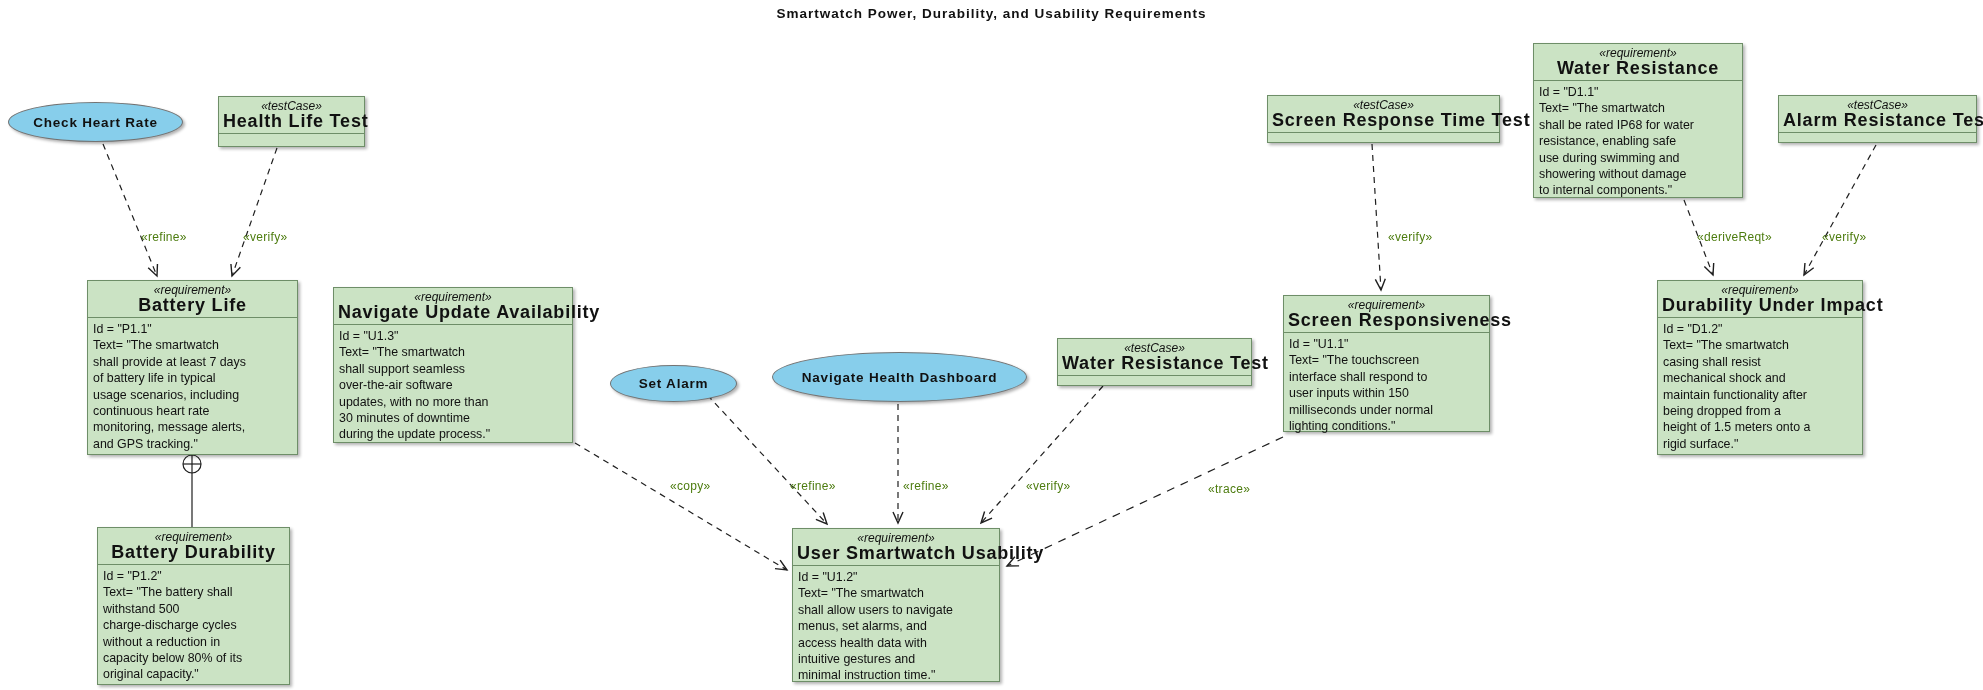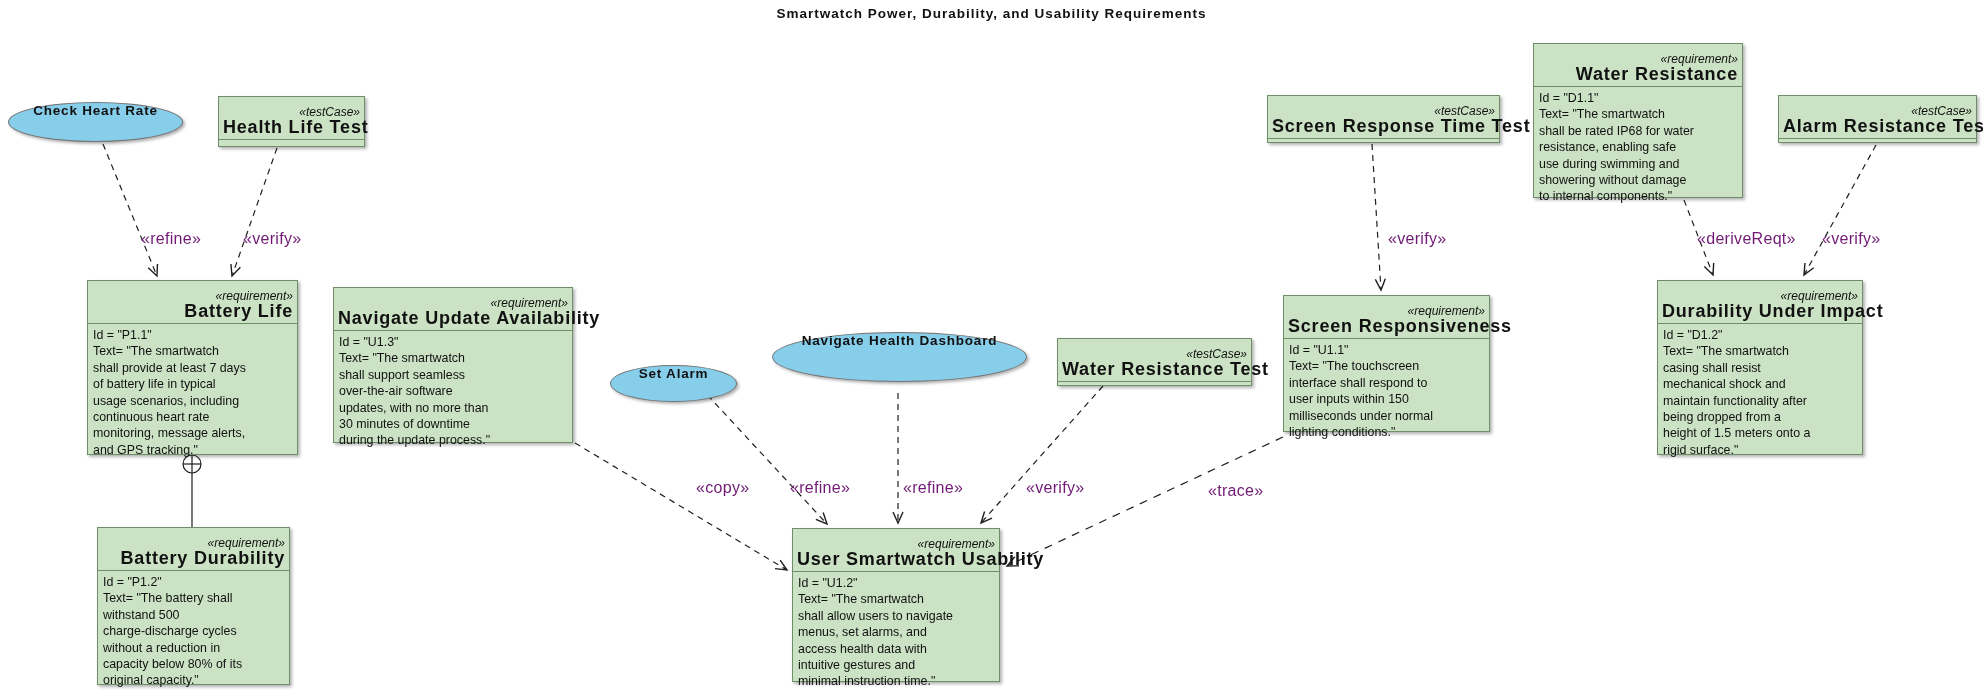--- a/index.html
+++ b/index.html
@@ -11,34 +11,34 @@
   }
   html,body{margin:0;padding:0;background:#ffffff;}
   body{font-family:"Liberation Sans", sans-serif; color:#111;}
   .canvas{position:relative;width:1983px;height:690px;background:#fff;overflow:hidden;}
   .title{position:absolute;top:6px;left:50%;transform:translateX(-50%);
          font-size:13.5px;font-weight:bold;letter-spacing:1px;white-space:nowrap;}
   svg.layer{position:absolute;left:0;top:0;}
 
   .node{position:absolute;box-sizing:border-box;background:var(--node-fill);
         border:1px solid var(--node-border);box-shadow:2px 2px 3px rgba(0,0,0,0.3);}
-  .node .hdr{padding:8px 4px 3px 4px;text-align:right;border-bottom:1px solid var(--node-border);}
+  .node .hdr{padding:2px 4px 3px 4px;text-align:center;border-bottom:1px solid var(--node-border);}
   .node .stereo{font-style:italic;font-size:12px;line-height:14px;}
   .node .nm{font-weight:bold;font-size:18px;line-height:17px;letter-spacing:0.8px;white-space:nowrap;}
   .node .body{padding:3px 5px 4px 5px;font-size:12.4px;line-height:16.4px;
               white-space:pre-line;text-align:left;}
   .node.testcase .empty{height:11px;}
 
   .usecase{position:absolute;box-sizing:border-box;background:var(--usecase-fill);
            border:1px solid var(--usecase-border);border-radius:50%;
-           display:flex;justify-content:center;
+           display:flex;align-items:center;justify-content:center;
            font-weight:bold;font-size:13.5px;letter-spacing:0.8px;white-space:nowrap;
            box-shadow:2px 2px 3px rgba(0,0,0,0.3);}
 
-  .edge-label{position:absolute;font-size:16px;letter-spacing:0.3px;white-space:nowrap;color:#701a75;}
+  .edge-label{position:absolute;font-size:12px;letter-spacing:0.3px;white-space:nowrap;color:#4d7c0f;}
 </style>
 </head>
 <body>
 
 <div class="canvas">
 
   <svg class="layer" width="1983" height="690">
     <defs>
       <marker id="arrow" markerWidth="14" markerHeight="12" refX="12" refY="6" orient="auto" markerUnits="userSpaceOnUse">
         <path d="M1,1 L12,6 L1,11" fill="none" stroke="#1f1f1f" stroke-width="1.4"></path>
@@ -66,21 +66,21 @@
   </svg>
 
   <div class="title">Smartwatch Power, Durability, and Usability Requirements</div>
 
   <div class="usecase" style="left:8px;top:102px;width:175px;height:40px">
     <span>Check Heart Rate</span>
   </div>
   <div class="usecase" style="left:610px;top:365px;width:127px;height:37px">
     <span>Set Alarm</span>
   </div>
-  <div class="usecase" style="left:772px;top:332px;width:255px;height:50px">
+  <div class="usecase" style="left:772px;top:352px;width:255px;height:50px">
     <span>Navigate Health Dashboard</span>
   </div>
 
   <div class="node testcase" style="left:218px;top:96px;width:147px;height:51px">
     <div class="hdr">
       <div class="stereo">«testCase»</div>
       <div class="nm">Health Life Test</div>
     </div>
     <div class="empty"></div>
   </div>
@@ -203,21 +203,21 @@
 Text= "The smartwatch
 shall allow users to navigate
 menus, set alarms, and
 access health data with
 intuitive gestures and
 minimal instruction time."</div>
   </div>
 
   <span class="edge-label" style="left:141px;top:230px">«refine»</span>
   <span class="edge-label" style="left:243px;top:230px">«verify»</span>
-  <span class="edge-label" style="left:696px;top:479px">«copy»</span>
+  <span class="edge-label" style="left:670px;top:479px">«copy»</span>
   <span class="edge-label" style="left:790px;top:479px">«refine»</span>
   <span class="edge-label" style="left:903px;top:479px">«refine»</span>
   <span class="edge-label" style="left:1026px;top:479px">«verify»</span>
   <span class="edge-label" style="left:1208px;top:482px">«trace»</span>
   <span class="edge-label" style="left:1388px;top:230px">«verify»</span>
   <span class="edge-label" style="left:1697px;top:230px">«deriveReqt»</span>
   <span class="edge-label" style="left:1822px;top:230px">«verify»</span>
 
 </div>
 

